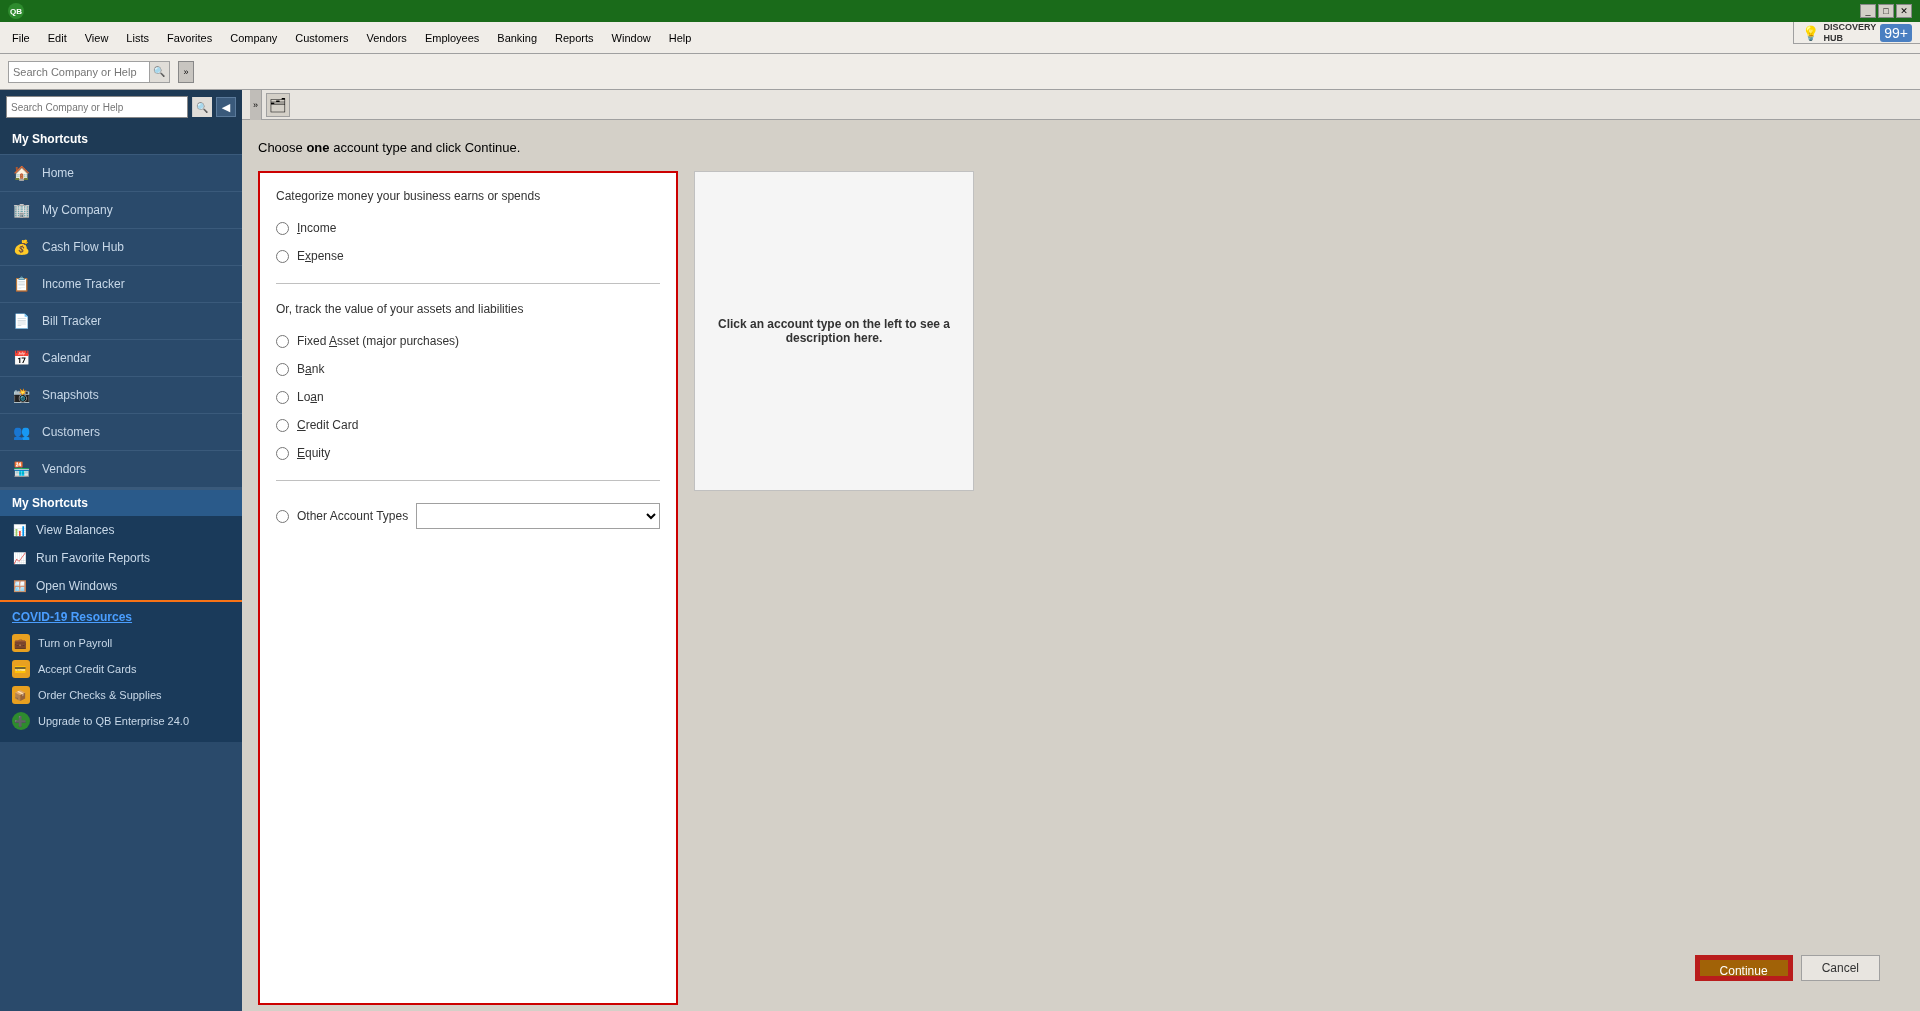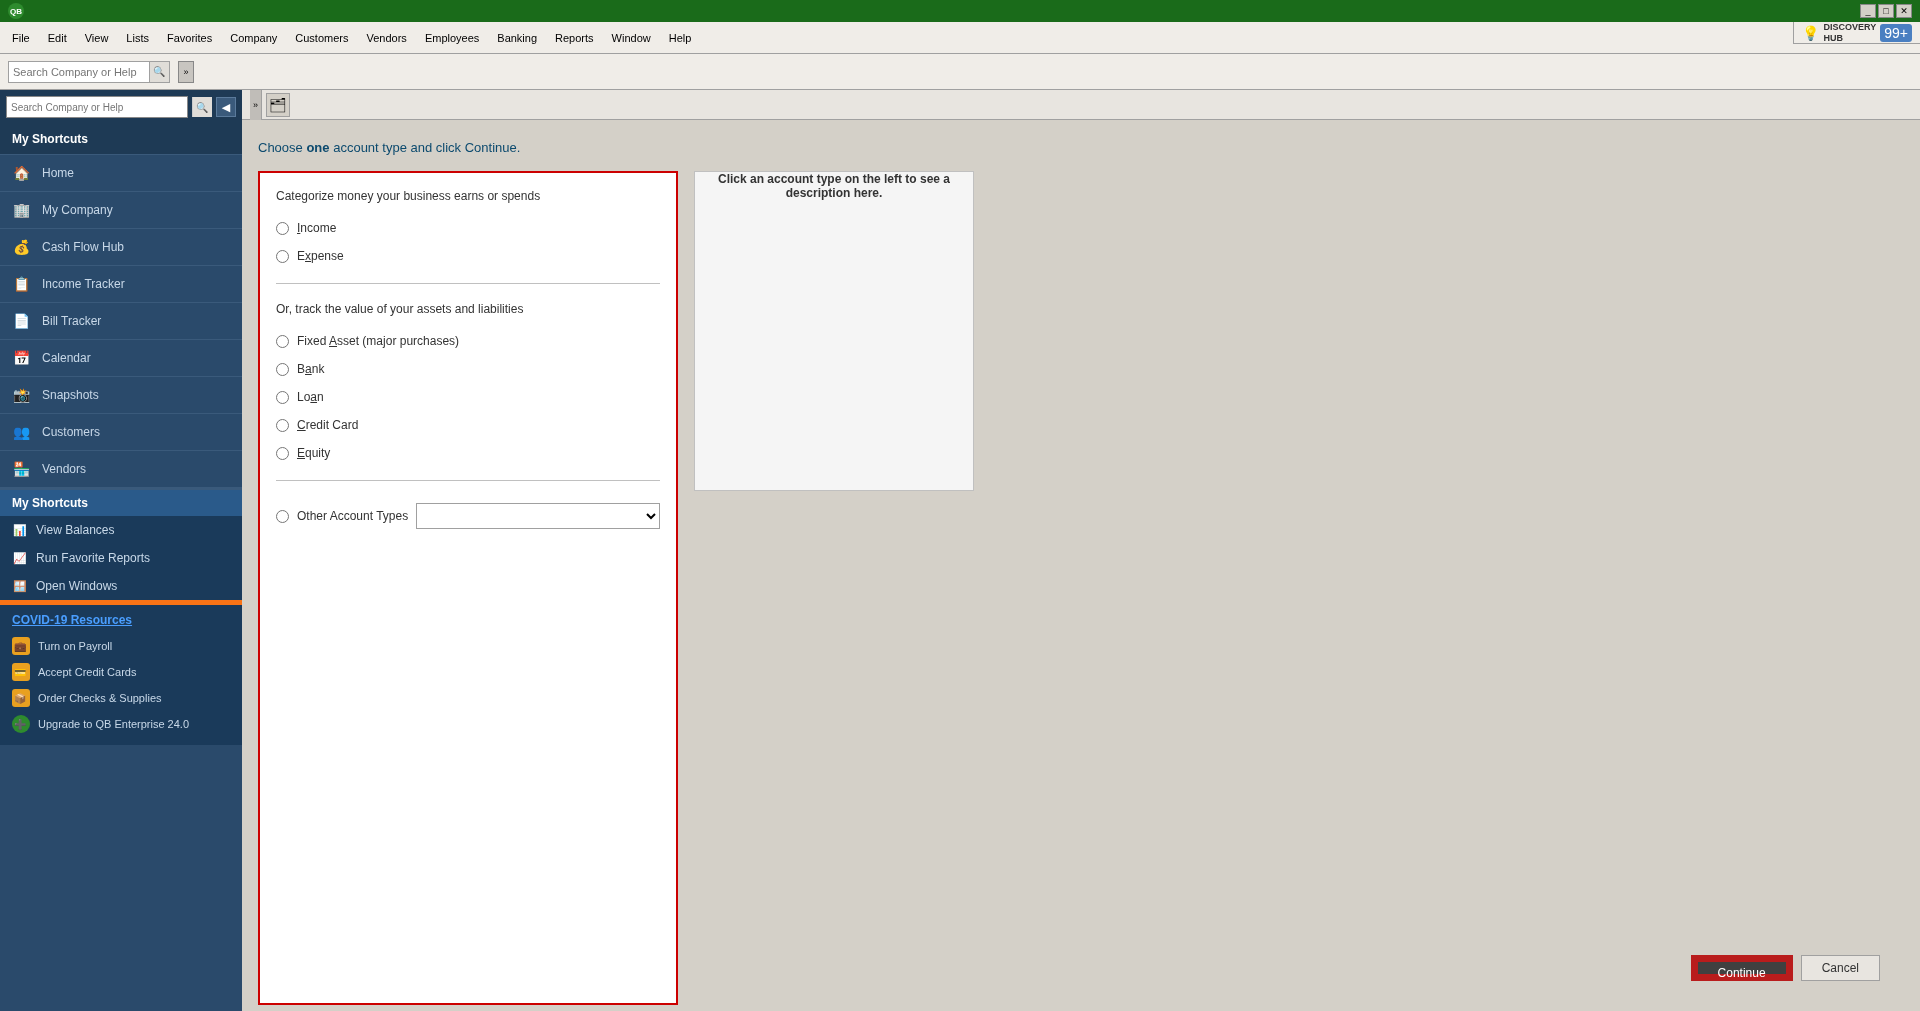--- a/index.html
+++ b/index.html
@@ -234,21 +234,21 @@
       display: flex;
       align-items: center;
       justify-content: center;
       font-size: 11px;
     }
 
     
     .covid-section {
       background: #1a3a5a;
       padding: 8px 12px;
-      border-top: 5px solid #f97316;
+      border-top: 2px solid #f97316;
     }
     .covid-header {
       color: #4a9eff;
       font-size: 12px;
       font-weight: bold;
       text-decoration: underline;
       cursor: pointer;
       margin-bottom: 6px;
     }
     .covid-item {
@@ -316,21 +316,21 @@
     
     .dialog-container {
       flex: 1;
       padding: 16px;
       display: flex;
       flex-direction: column;
       gap: 12px;
     }
     .dialog-instruction {
       font-size: 13px;
-      color: #0c4a6e;
+      color: #000000;
       padding: 4px 0;
     }
     .dialog-instruction strong { font-weight: bold; }
 
     
     .dialog-body {
       display: flex;
       gap: 8px;
       flex: 1;
     }
@@ -389,21 +389,23 @@
       cursor: pointer;
     }
 
     
     .description-panel {
       flex: 1;
       border: 1px solid #c0c0c0;
       background: #f5f5f5;
       margin-left: 8px;
       display: flex;
-      justify-content: center;
+      align-items: center;
+      justify-content: center;
+      padding: 20px;
       max-width: 280px;
       height: 320px;
       align-self: flex-start;
     }
     .description-text {
       text-align: center;
       font-size: 12px;
       color: #666;
       font-style: italic;
     }
@@ -419,23 +421,23 @@
 
     
     .action-buttons {
       display: flex;
       gap: 8px;
       position: absolute;
       bottom: 40px;
       right: 40px;
     }
     .btn-continue {
-      background: #404040;
+      background: #a16207;
       color: white;
-      border: 7px solid #b91c1c;
+      border: 5px solid #b91c1c;
       padding: 4px 20px;
       font-size: 12px;
       cursor: pointer;
       height: 26px;
     }
     .btn-cancel {
       background: #e8e5e0;
       color: #333;
       border: 1px solid #a0a0a0;
       padding: 4px 20px;

